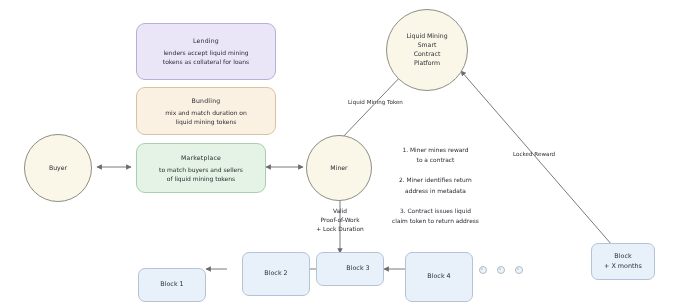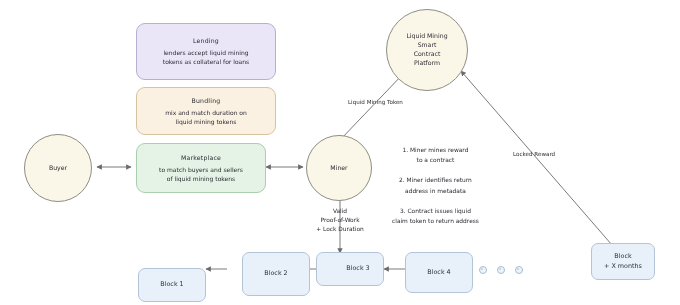--- a/index.html
+++ b/index.html
@@ -194,21 +194,21 @@
   </div>
 
   <div class="node blockbox" style="left:227px; top:252px; width:68px; height:44px;margin-left:15px;">
     <div class="blabel">Block 2</div>
   </div>
 
   <div class="node blockbox" style="left:316px; top:252px; width:68px; height:34px;padding-left:16px;">
     <div class="blabel">Block 3</div>
   </div>
 
-  <div class="node blockbox" style="left:405px; top:252px; width:68px; height:41px;">
+  <div class="node blockbox" style="left:405px; top:252px; width:68px; height:50px;">
     <div class="blabel">Block 4</div>
   </div>
 
   <div class="dot" style="left:479px; top:266px;"></div>
   <div class="dot" style="left:497px; top:266px;"></div>
   <div class="dot" style="left:515px; top:266px;"></div>
 
   <div class="node blockbox" style="left:591px; top:243px; width:64px; height:37px;">
     <div class="blabel" style="white-space:pre-line;">Block
 + X months</div>

